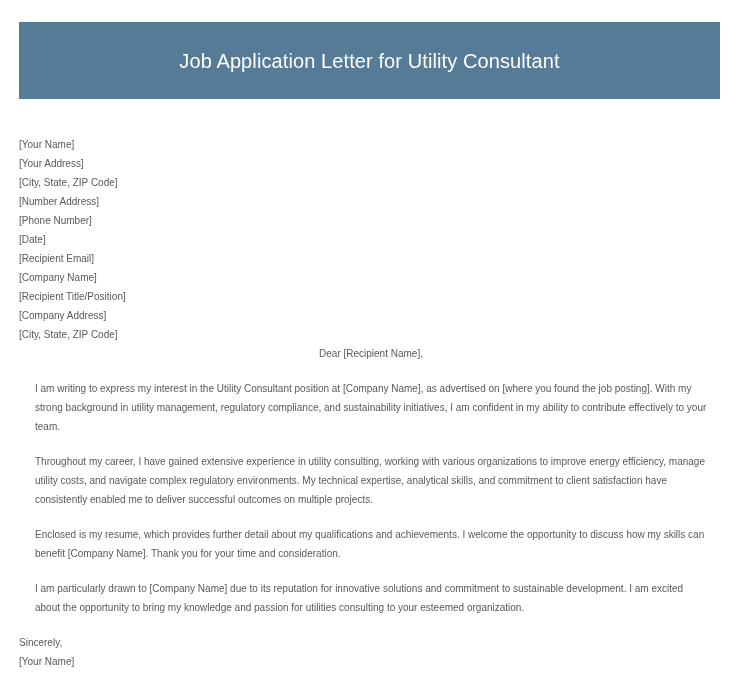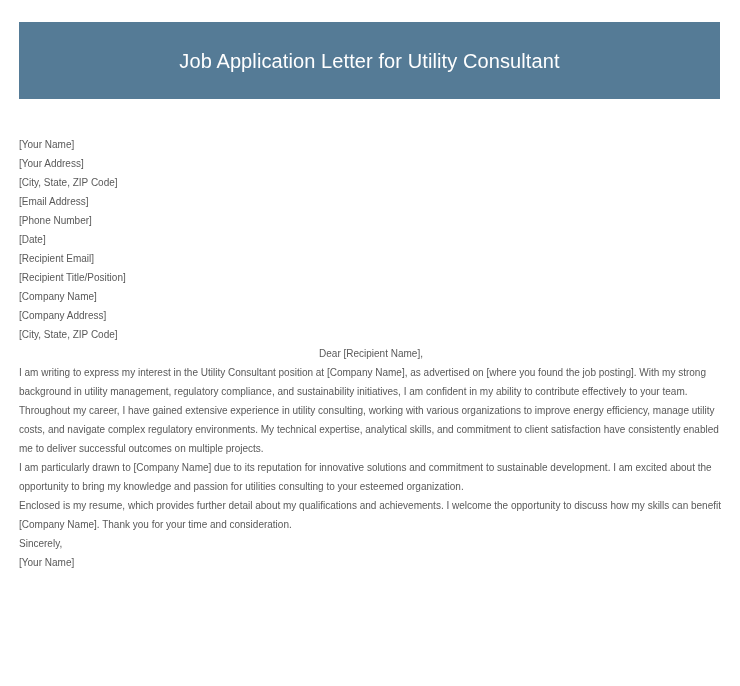--- a/index.html
+++ b/index.html
@@ -49,21 +49,21 @@
     font-size: 10px;
     line-height: 19px;
     font-family: "Liberation Sans", sans-serif;
   }
   .addr-line {
     display: block;
     white-space: pre;
   }
   .para {
     display: block;
-    margin: 0;
+    margin: 16px;
     text-align: left;
   }
   .salutation {
     display: block;
     text-align: center;
   }
   .closing-line {
     display: block;
   }
 </style>
@@ -75,37 +75,37 @@
   <div class="doc-header">
     <div class="doc-title">Job Application Letter for Utility Consultant</div>
   </div>
 
   <div class="doc-body">
 
     <div>
       <span class="addr-line">[Your Name]</span>
       <span class="addr-line">[Your Address]</span>
       <span class="addr-line">[City, State, ZIP Code]</span>
-      <span class="addr-line">[Email Address]</span>
+      <span class="addr-line">[Number Address]</span>
       <span class="addr-line">[Phone Number]</span>
       <span class="addr-line">[Date]</span>
     </div>
 
     <div>
       <span class="addr-line">[Recipient Email]</span>
+      <span class="addr-line">[Company Name]</span>
       <span class="addr-line">[Recipient Title/Position]</span>
-      <span class="addr-line">[Company Name]</span>
       <span class="addr-line">[Company Address]</span>
       <span class="addr-line">[City, State, ZIP Code]</span>
     </div>
 
     <span class="salutation">Dear [Recipient Name],</span>
 
     <p class="para">I am writing to express my interest in the Utility Consultant position at [Company Name], as advertised on [where you found the job posting]. With my strong background in utility management, regulatory compliance, and sustainability initiatives, I am confident in my ability to contribute effectively to your team.</p>
     <p class="para">Throughout my career, I have gained extensive experience in utility consulting, working with various organizations to improve energy efficiency, manage utility costs, and navigate complex regulatory environments. My technical expertise, analytical skills, and commitment to client satisfaction have consistently enabled me to deliver successful outcomes on multiple projects.</p>
+    <p class="para">Enclosed is my resume, which provides further detail about my qualifications and achievements. I welcome the opportunity to discuss how my skills can benefit [Company Name]. Thank you for your time and consideration.</p>
     <p class="para">I am particularly drawn to [Company Name] due to its reputation for innovative solutions and commitment to sustainable development. I am excited about the opportunity to bring my knowledge and passion for utilities consulting to your esteemed organization.</p>
-    <p class="para">Enclosed is my resume, which provides further detail about my qualifications and achievements. I welcome the opportunity to discuss how my skills can benefit [Company Name]. Thank you for your time and consideration.</p>
 
     <span class="closing-line">Sincerely,</span>
     <span class="closing-line">[Your Name]</span>
 
   </div>
 </div>
 
 </body></html>

